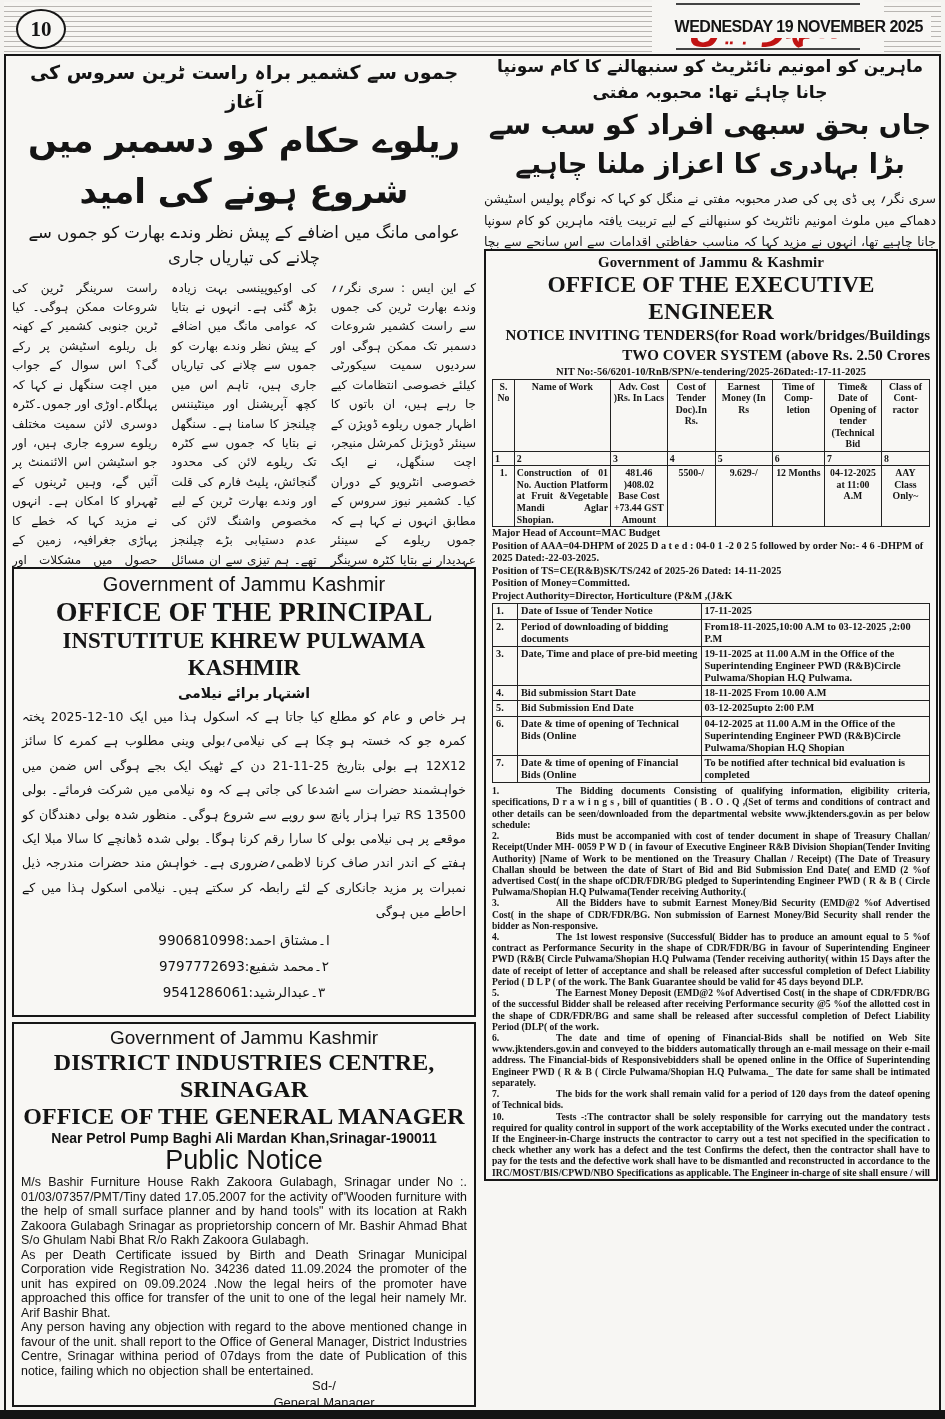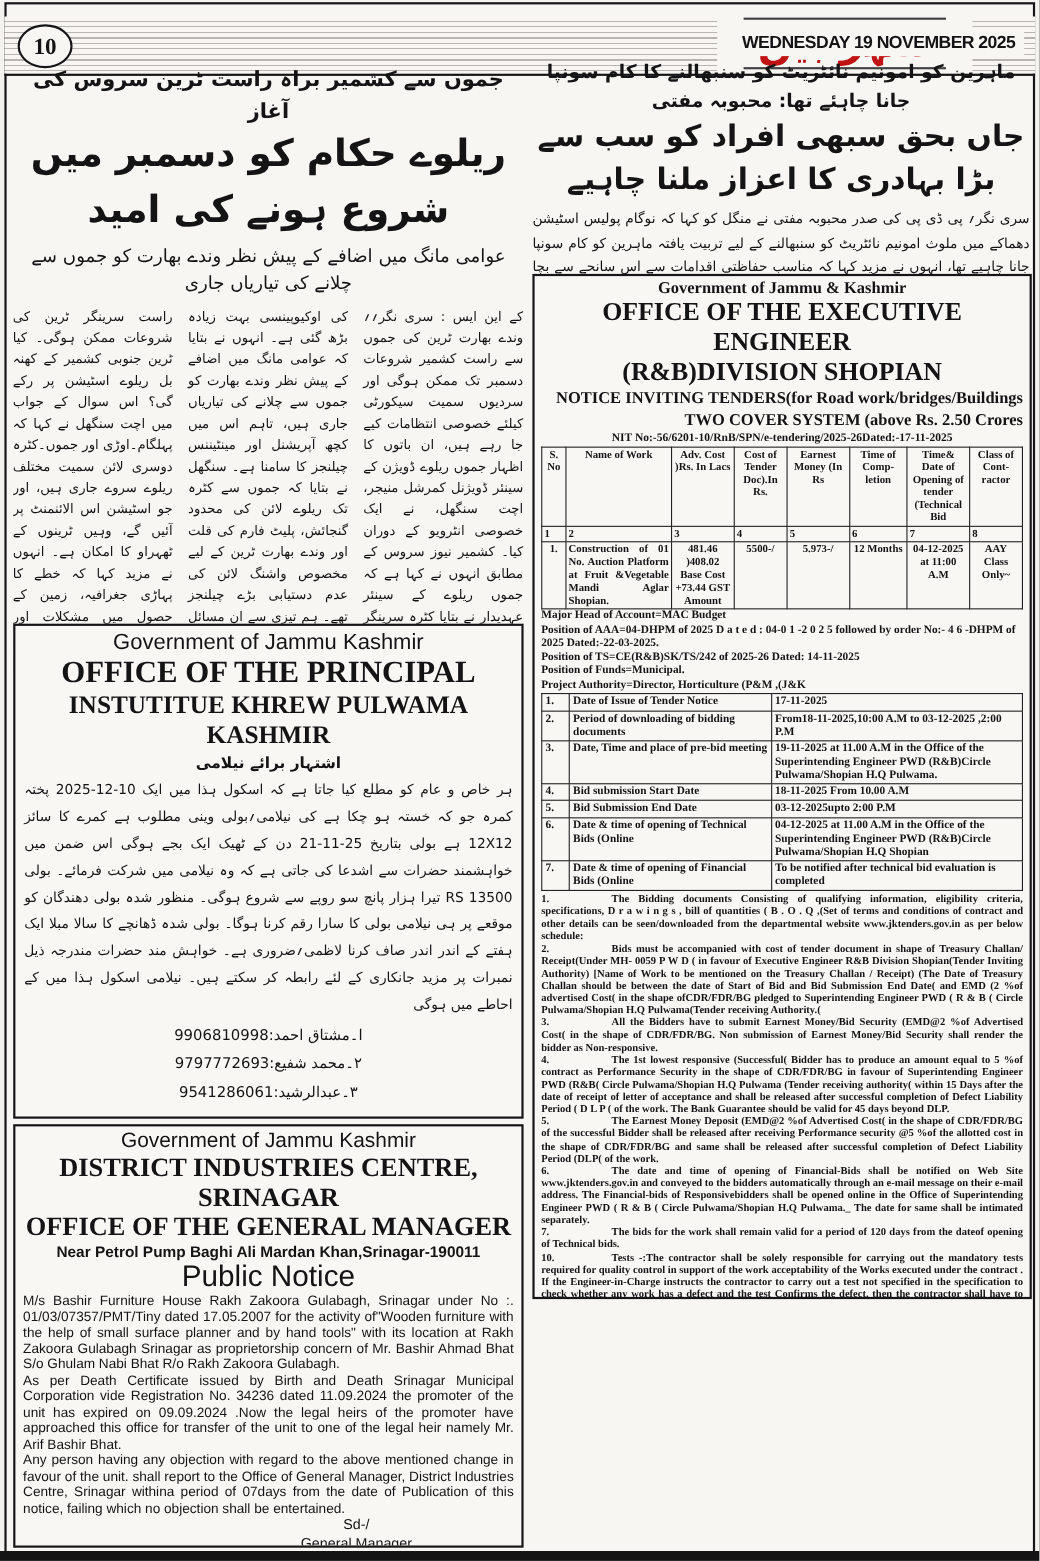--- a/index.html
+++ b/index.html
@@ -1,21 +1,21 @@
 <!DOCTYPE html>
 <html><head>
 <meta charset="utf-8">
 <style>
   html,body{margin:0;padding:0;background:#888;}
   #page{position:relative;width:945px;height:1419px;background:#f4f3f0;overflow:hidden;
         font-family:"Liberation Serif",serif;color:#141414;}
   .frame{position:absolute;left:4px;top:2px;right:4px;bottom:4px;border:2px solid #161616;background:#f7f6f3;}
 
   
-  .hdr{position:absolute;left:4px;top:15px;right:4px;height:52px;border-bottom:2px solid #161616;
+  .hdr{position:absolute;left:4px;top:2px;right:4px;height:52px;border-bottom:2px solid #161616;
        background:repeating-linear-gradient(to bottom,#f7f6f3 0 4px,#b9b6b2 4px 5px);}
   .pagenum{position:absolute;left:12px;top:7px;width:46px;height:36px;border:2px solid #161616;border-radius:50%;
            background:#f7f6f3;display:flex;align-items:center;justify-content:center;
            font-weight:bold;font-size:21px;}
   .issuedate{position:absolute;right:10px;top:14px;background:#f7f6f3;padding:2px 8px;
              font-family:"Liberation Sans",sans-serif;font-weight:bold;font-size:16px;letter-spacing:-0.5px;}
   .masthead{position:absolute;left:648px;top:-2px;width:220px;text-align:center;background:#f7f6f3;padding:2px 6px;}
   .masthead .logo{font-family:"DejaVu Sans",sans-serif;font-weight:bold;font-size:37px;color:#c01414;
                   transform:skewX(-6deg);display:inline-block;line-height:1.1;}
   .masthead .rule{height:2px;background:#444;margin:1px 18px;}
@@ -142,21 +142,20 @@
       <div>Sd-/</div>
       <div>General Manager</div>
 
     </div>
 
   </div>
 
   <div class="tender boxed">
     <div class="t-gov">Government of Jammu &amp; Kashmir</div>
     <div class="t-t1">OFFICE OF THE EXECUTIVE ENGINEER</div>
-    <div class="t-t1">(R&amp;B)DIVISION SHOPIAN</div>
     <div class="t-sub">NOTICE INVITING TENDERS(for Road work/bridges/Buildings</div>
     <div class="t-sub">TWO COVER SYSTEM (above Rs. 2.50 Crores</div>
     <div class="t-nit">NIT No:-56/6201-10/RnB/SPN/e-tendering/2025-26Dated:-17-11-2025</div>
 
     <table class="wt">
       <colgroup>
         <col style="width:5%">
           <col style="width:22%">
           <col style="width:13%">
           <col style="width:11%">
@@ -205,37 +204,37 @@
           </tr>
         <tr>
           <td>1.</td>
           <td class="name">Construction of 01 No. Auction Platform at Fruit &amp;Vegetable Mandi Aglar Shopian.</td>
           <td>481.46
 )408.02
 Base Cost
 +73.44 GST
 Amount</td>
           <td>5500-/</td>
-          <td>5.973-/</td>
+          <td>9.629-/</td>
           <td>12 Months</td>
           <td>04-12-2025
 at 11:00
 A.M</td>
           <td>AAY Class
 Only~</td>
         </tr>
       </tbody>
     </table>
 
     <div class="t-meta">
 
     <div>Major Head of Account=MAC Budget</div>
         <div>Position of AAA=04-DHPM of 2025 D a t e d : 04-0 1 -2 0 2 5   followed by order No:- 4 6 -DHPM of 2025 Dated:-22-03-2025.</div>
         <div>Position of TS=CE(R&amp;B)SK/TS/242 of 2025-26 Dated: 14-11-2025</div>
-        <div>Position of Funds=Municipal.</div>
+        <div>Position of Money=Committed.</div>
         <div>Project Authority=Director, Horticulture (P&amp;M ,(J&amp;K</div>
       </div>
 
     <table class="st">
       <tbody>
 
           <tr>
             <td class="no">1.</td>
             <td class="lab">Date of Issue of Tender Notice</td>
             <td>17-11-2025</td>

